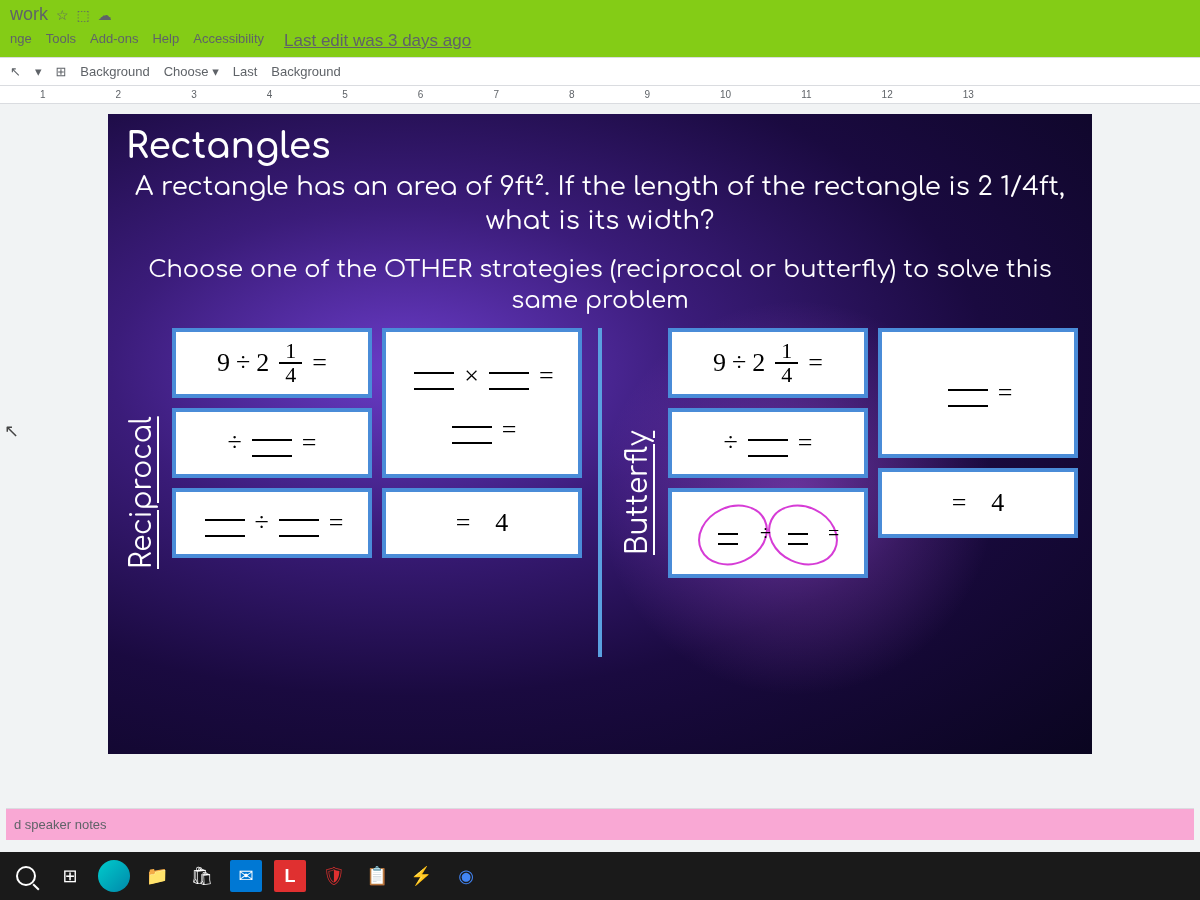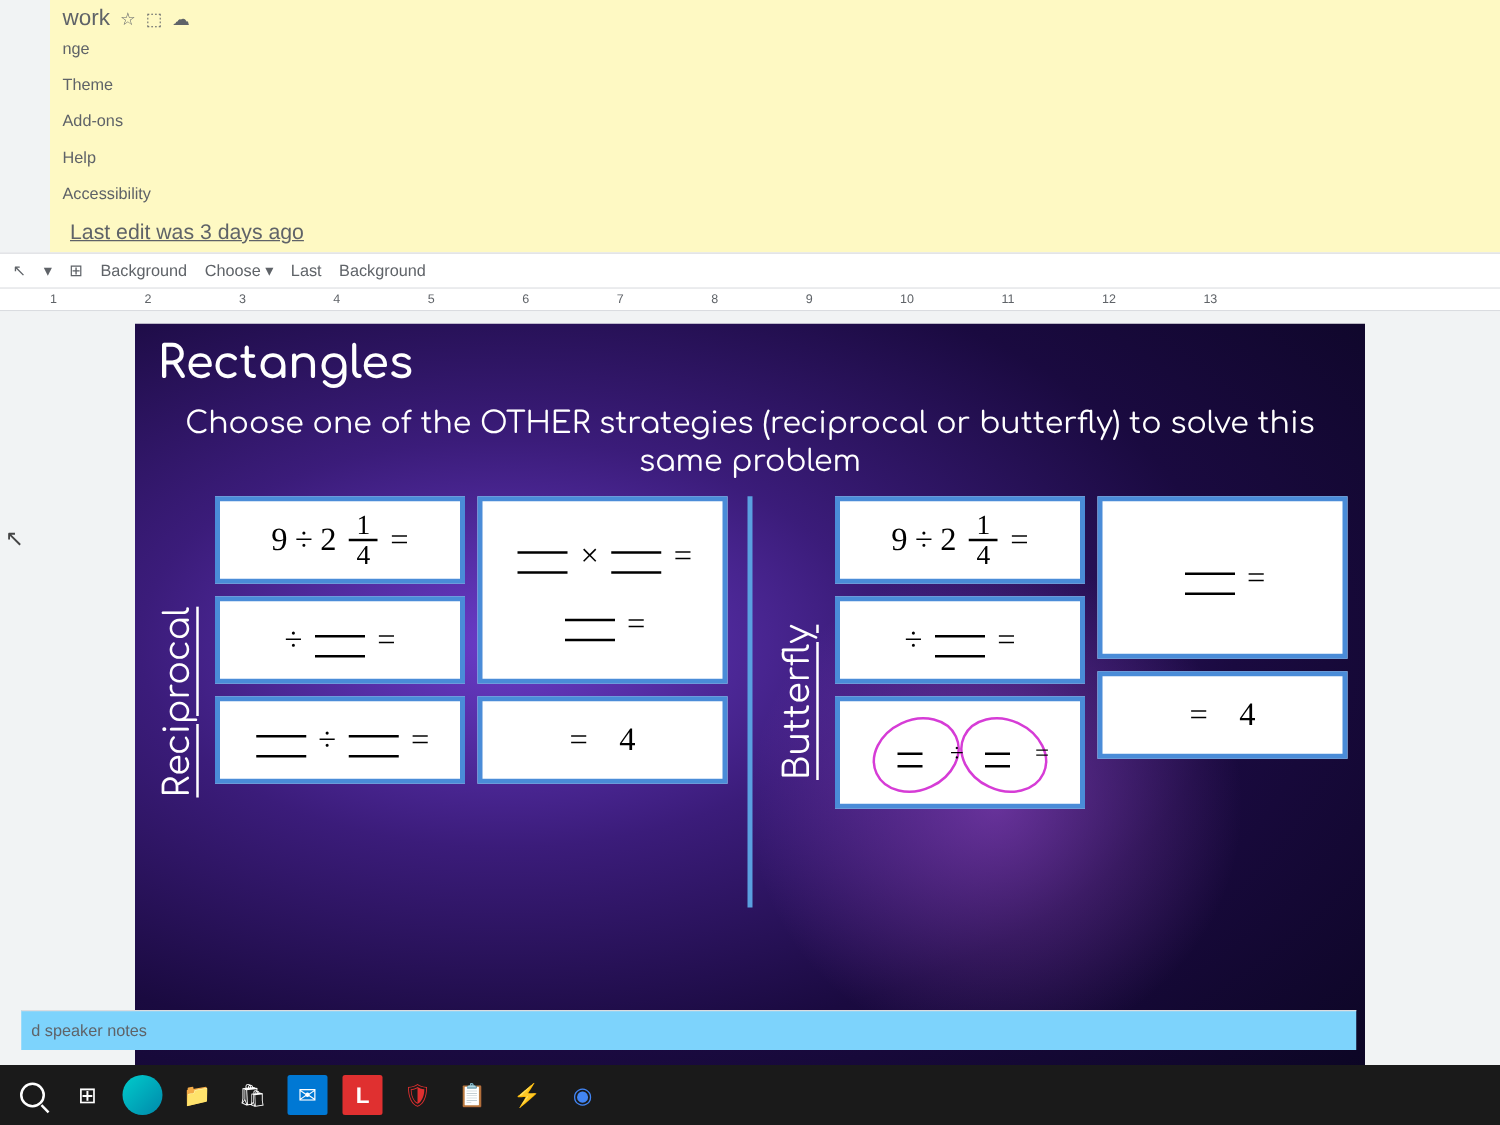--- a/index.html
+++ b/index.html
@@ -5,40 +5,38 @@
   * { box-sizing: border-box; margin: 0; padding: 0; }
   body {
     font-family: Arial, sans-serif;
     background: #f1f3f4;
     width: 1200px;
     height: 900px;
     overflow: hidden;
     position: relative;
   }
   .top-bar {
-    background: #fef9c3;
+    background: #84cc16;
     padding: 4px 10px 0 10px;
     font-size: 13px;
     color: #5f6368;
-    margin-left: 40px;
   }
   .title-row {
     display: flex;
     align-items: center;
     gap: 8px;
     padding-bottom: 2px;
   }
   .doc-title { font-size: 18px; color: #5f6368; }
   .top-icon { font-size: 14px; color: #5f6368; }
   .menu-row {
     display: flex;
     gap: 14px;
     padding: 4px 0 6px 0;
     font-size: 13px;
-    flex-direction: column;
   }
   .menu-row span { cursor: pointer; }
   .last-edit { color: #5f6368; text-decoration: underline; margin-left: 6px; font-size: 17px;}
   .toolbar {
     background: #fff;
     border-top: 1px solid #dadce0;
     border-bottom: 1px solid #dadce0;
     padding: 6px 10px;
     display: flex;
     align-items: center;
@@ -153,25 +151,25 @@
   .cursor-icon {
     position: absolute;
     left: 4px;
     top: 420px;
     font-size: 18px;
     color: #444;
   }
   .speaker-notes {
     position: absolute;
     bottom: 60px;
-    left: 17px;
+    left: 6px;
     font-size: 13px;
     color: #5f6368;
-    background: #7dd3fc;
-    width: 1068px;
+    background: #f9a8d4;
+    width: 1188px;
     padding: 8px;
     border-top: 1px solid #dadce0;
   }
   .taskbar {
     position: absolute;
     bottom: 0;
     left: 0;
     right: 0;
     height: 48px;
     background: #1a1a1a;
@@ -200,21 +198,21 @@
 
 <div class="top-bar">
   <div class="title-row">
     <span class="doc-title">work</span>
     <span class="top-icon">☆</span>
     <span class="top-icon">⬚</span>
     <span class="top-icon">☁</span>
   </div>
   <div class="menu-row">
     <span>nge</span>
-    <span>Theme</span>
+    <span>Tools</span>
     <span>Add-ons</span>
     <span>Help</span>
     <span>Accessibility</span>
     <span class="last-edit">Last edit was 3 days ago</span>
   </div>
 </div>
 
 <div class="toolbar">
   <span class="tool">↖</span>
   <span class="tool">▾</span>
@@ -239,20 +237,21 @@
   <span>11</span>
   <span>12</span>
   <span>13</span>
 </div>
 
 <span class="cursor-icon">↖</span>
 
 <div class="canvas-area">
   <div class="slide">
     <div class="slide-title">Rectangles</div>
+    <div class="slide-sub">A rectangle has an area of 9ft². If the length of the rectangle is 2 1/4ft, what is its width?</div>
     <div class="slide-instr">Choose one of the OTHER strategies (reciprocal or butterfly) to solve this same problem</div>
 
     <div class="work-area">
 
       <div class="vlabel">Reciprocal</div>
       <div class="col-pair">
         <div class="subcol">
           <div class="box med">
             <span>9</span>
             <span>÷</span>

